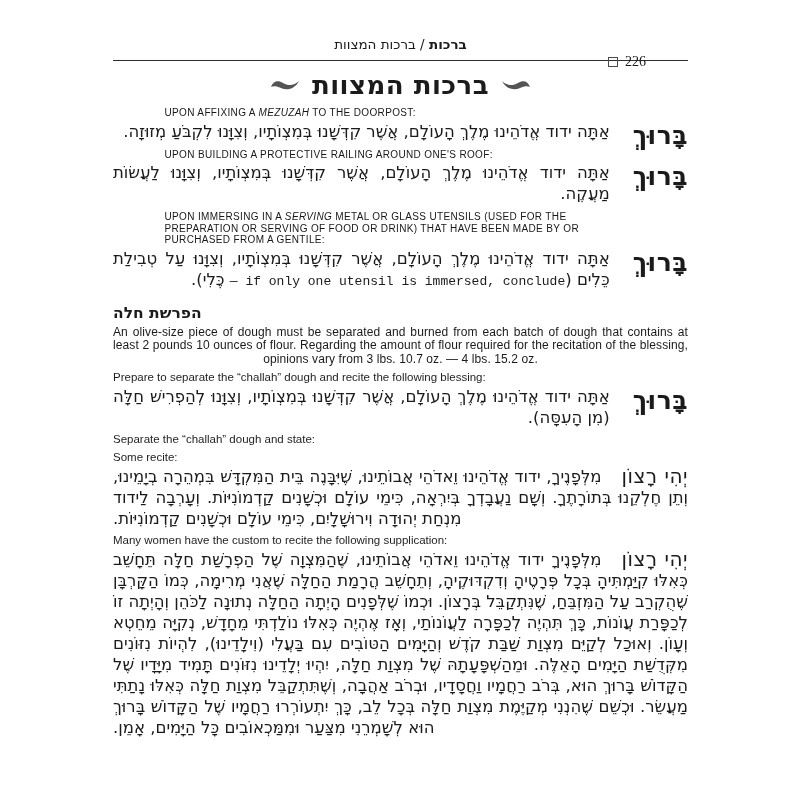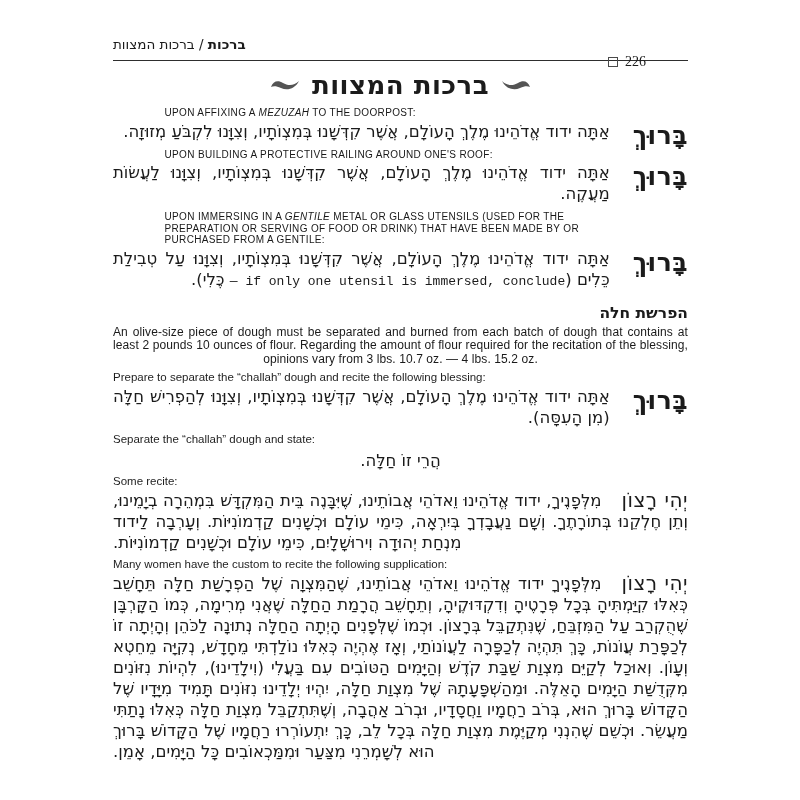--- a/index.html
+++ b/index.html
@@ -6,21 +6,21 @@
   .page{
     position:relative;width:800px;height:800px;background:#fff;
     box-sizing:border-box;padding:36px 112px 0 113px;
     color:#1b1b1b;
     font-family:"Liberation Sans",sans-serif;
   }
   .he{font-family:"DejaVu Sans",sans-serif;}
   
   .header{position:relative;height:20px;}
   .header-center{
-    position:absolute;left:0;right:0;top:0;
+    position:absolute;left:0;right:0;top:0;text-align:center;
     font-size:13.5px;direction:ltr;
   }
   .header-center .hdr-bold{font-weight:bold;}
   .page-marker{
     position:absolute;right:42px;top:18px;display:flex;align-items:center;gap:7px;
     font-family:"Liberation Serif",serif;font-size:14px;
   }
   .sq{width:8px;height:8px;border:1.2px solid #4a4a4a;display:inline-block;}
   .rule{border:none;border-top:1.6px solid #2e2e2e;margin:4px 0 0 0;}
   
@@ -52,21 +52,21 @@
   .yr{
     direction:rtl;text-align:justify;text-align-last:left;
     font-size:16.5px;line-height:21px;margin:2px 0 4px 0;
   }
   .yr .init{
     float:right;font-weight:normal;font-size:20px;line-height:20px;
     margin-left:20px;letter-spacing:0.5px;
   }
   .en-inline{font-family:Liberation Mono, monospace;font-size:13px;}
   
-  .sub-head{ text-align:right;font-weight:bold;font-size:15.5px;margin:12px 0 4px 0;}
+  .sub-head{ text-align:left;font-weight:bold;font-size:15.5px;margin:12px 0 4px 0;}
   .para-en{
     font-size:12px;line-height:13.5px;text-align:justify;text-align-last:center;
     color:#1a1a1a;margin:2px 0 0 0;letter-spacing:0.1px;
   }
   .he-line{ text-align:center;font-size:16.5px;margin:5px 0 2px 0;}
 </style>
 </head>
 <body>
 
 <div class="page">
@@ -95,34 +95,33 @@
   <p class="caps"><span>UPON AFFIXING A </span><i>MEZUZAH</i><span> TO THE DOORPOST:</span></p>
   <div class="blessing he" dir="rtl">
     <span class="init">בָּרוּךְ</span><span>אַתָּה ידוד אֱדֹהֵינוּ מֶלֶךְ הָעוֹלָם, אֲשֶׁר קִדְּשָׁנוּ בְּמִצְוֹתָיו, וְצִוָּנוּ </span><span>לִקְבֹּעַ מְזוּזָה.</span>
   </div>
 
   <p class="caps"><span>UPON BUILDING A PROTECTIVE RAILING AROUND ONE'S ROOF:</span><i></i><span></span></p>
   <div class="blessing he" dir="rtl">
     <span class="init">בָּרוּךְ</span><span>אַתָּה ידוד אֱדֹהֵינוּ מֶלֶךְ הָעוֹלָם, אֲשֶׁר קִדְּשָׁנוּ בְּמִצְוֹתָיו, וְצִוָּנוּ </span><span>לַעֲשׂוֹת מַעֲקֶה.</span>
   </div>
 
-  <p class="caps"><span>UPON IMMERSING IN A </span><i>GENTILE</i><span> METAL OR GLASS UTENSILS (USED FOR THE PREPARATION OR SERVING OF FOOD OR DRINK) THAT HAVE BEEN MADE BY OR PURCHASED FROM A GENTILE:</span></p>
+  <p class="caps"><span>UPON IMMERSING IN A </span><i>SERVING</i><span> METAL OR GLASS UTENSILS (USED FOR THE PREPARATION OR SERVING OF FOOD OR DRINK) THAT HAVE BEEN MADE BY OR PURCHASED FROM A GENTILE:</span></p>
   <div class="blessing he" dir="rtl">
     <span class="init">בָּרוּךְ</span><span>אַתָּה ידוד אֱדֹהֵינוּ מֶלֶךְ הָעוֹלָם, אֲשֶׁר קִדְּשָׁנוּ בְּמִצְוֹתָיו, וְצִוָּנוּ </span><span>עַל טְבִילַת כֵּלִים (</span><span class="en-inline">if only one utensil is immersed, conclude —</span><span> כֶּלִי).</span>
   </div>
 
   <div class="sub-head he">הפרשת חלה</div>
   <p class="para-en">An olive-size piece of dough must be separated and burned from each batch of dough that contains at least 2 pounds 10 ounces of flour. Regarding the amount of flour required for the recitation of the blessing, opinions vary from 3 lbs. 10.7 oz. — 4 lbs. 15.2 oz.</p>
   <p class="instr">Prepare to separate the “challah” dough and recite the following blessing:</p>
   <div class="blessing he" dir="rtl">
     <span class="init">בָּרוּךְ</span><span>אַתָּה ידוד אֱדֹהֵינוּ מֶלֶךְ הָעוֹלָם, אֲשֶׁר קִדְּשָׁנוּ בְּמִצְוֹתָיו, וְצִוָּנוּ </span><span>לְהַפְרִישׁ חַלָּה (מִן הָעִסָּה).</span>
   </div>
 
   <p class="instr">Separate the “challah” dough and state:</p>
-  <div class="he-line he" dir="rtl">הֲרֵי זוֹ חַלָּה.</div>
   <p class="instr">Some recite:</p>
 
   <div class="yr he" dir="rtl">
     <span class="init">יְהִי רָצוֹן</span><span>מִלְּפָנֶיךָ, ידוד אֱדֹהֵינוּ וֵאדֹהֵי אֲבוֹתֵינוּ, שֶׁיִּבָּנֶה בֵּית הַמִּקְדָּשׁ בִּמְהֵרָה בְיָמֵינוּ, וְתֵן חֶלְקֵנוּ בְּתוֹרָתֶךָ. וְשָׁם נַעֲבָדְךָ בְּיִרְאָה, כִּימֵי עוֹלָם וּכְשָׁנִים קַדְמוֹנִיּוֹת. וְעָרְבָה לַידוד מִנְחַת יְהוּדָה וִירוּשָׁלָיִם, כִּימֵי עוֹלָם וּכְשָׁנִים קַדְמוֹנִיּוֹת.</span>
   </div>
 
   <p class="instr">Many women have the custom to recite the following supplication:</p>
 
   <div class="yr he" dir="rtl">
     <span class="init">יְהִי רָצוֹן</span><span>מִלְּפָנֶיךָ ידוד אֱדֹהֵינוּ וֵאדֹהֵי אֲבוֹתֵינוּ, שֶׁהַמִּצְוָה שֶׁל הַפְרָשַׁת חַלָּה תֵּחָשֵׁב כְּאִלּוּ קִיַּמְתִּיהָ בְּכָל פְּרָטֶיהָ וְדִקְדּוּקֶיהָ, וְתֵחָשֵׁב הֲרָמַת הַחַלָּה שֶׁאֲנִי מְרִימָה, כְּמוֹ הַקָּרְבָּן שֶׁהֻקְרַב עַל הַמִּזְבֵּחַ, שֶׁנִּתְקַבֵּל בְּרָצוֹן. וּכְמוֹ שֶׁלְּפָנִים הָיְתָה הַחַלָּה נְתוּנָה לַכֹּהֵן וְהָיְתָה זוֹ לְכַפָּרַת עֲוֹנוֹת, כָּךְ תִּהְיֶה לְכַפָּרָה לַעֲוֹנוֹתַי, וְאָז אֶהְיֶה כְּאִלּוּ נוֹלַדְתִּי מֵחָדָשׁ, נְקִיָּה מֵחֵטְא וְעָוֹן. וְאוּכַל לְקַיֵּם מִצְוַת שַׁבַּת קֹדֶשׁ וְהַיָּמִים הַטּוֹבִים עִם בַּעֲלִי (וִילָדֵינוּ), לִהְיוֹת נִזּוֹנִים מִקְּדֻשַּׁת הַיָּמִים הָאֵלֶּה. וּמֵהַשְׁפָּעָתָהּ שֶׁל מִצְוַת חַלָּה, יִהְיוּ יְלָדֵינוּ נִזּוֹנִים תָּמִיד מִיָּדָיו שֶׁל הַקָּדוֹשׁ בָּרוּךְ הוּא, בְּרֹב רַחֲמָיו וַחֲסָדָיו, וּבְרֹב אַהֲבָה, וְשֶׁתִּתְקַבֵּל מִצְוַת חַלָּה כְּאִלּוּ נָתַתִּי מַעֲשֵׂר. וּכְשֵׁם שֶׁהִנְנִי מְקַיֶּמֶת מִצְוַת חַלָּה בְּכָל לֵב, כָּךְ יִתְעוֹרְרוּ רַחֲמָיו שֶׁל הַקָּדוֹשׁ בָּרוּךְ הוּא לְשָׁמְרֵנִי מִצַּעַר וּמִמַּכְאוֹבִים כָּל הַיָּמִים, אָמֵן.</span>

